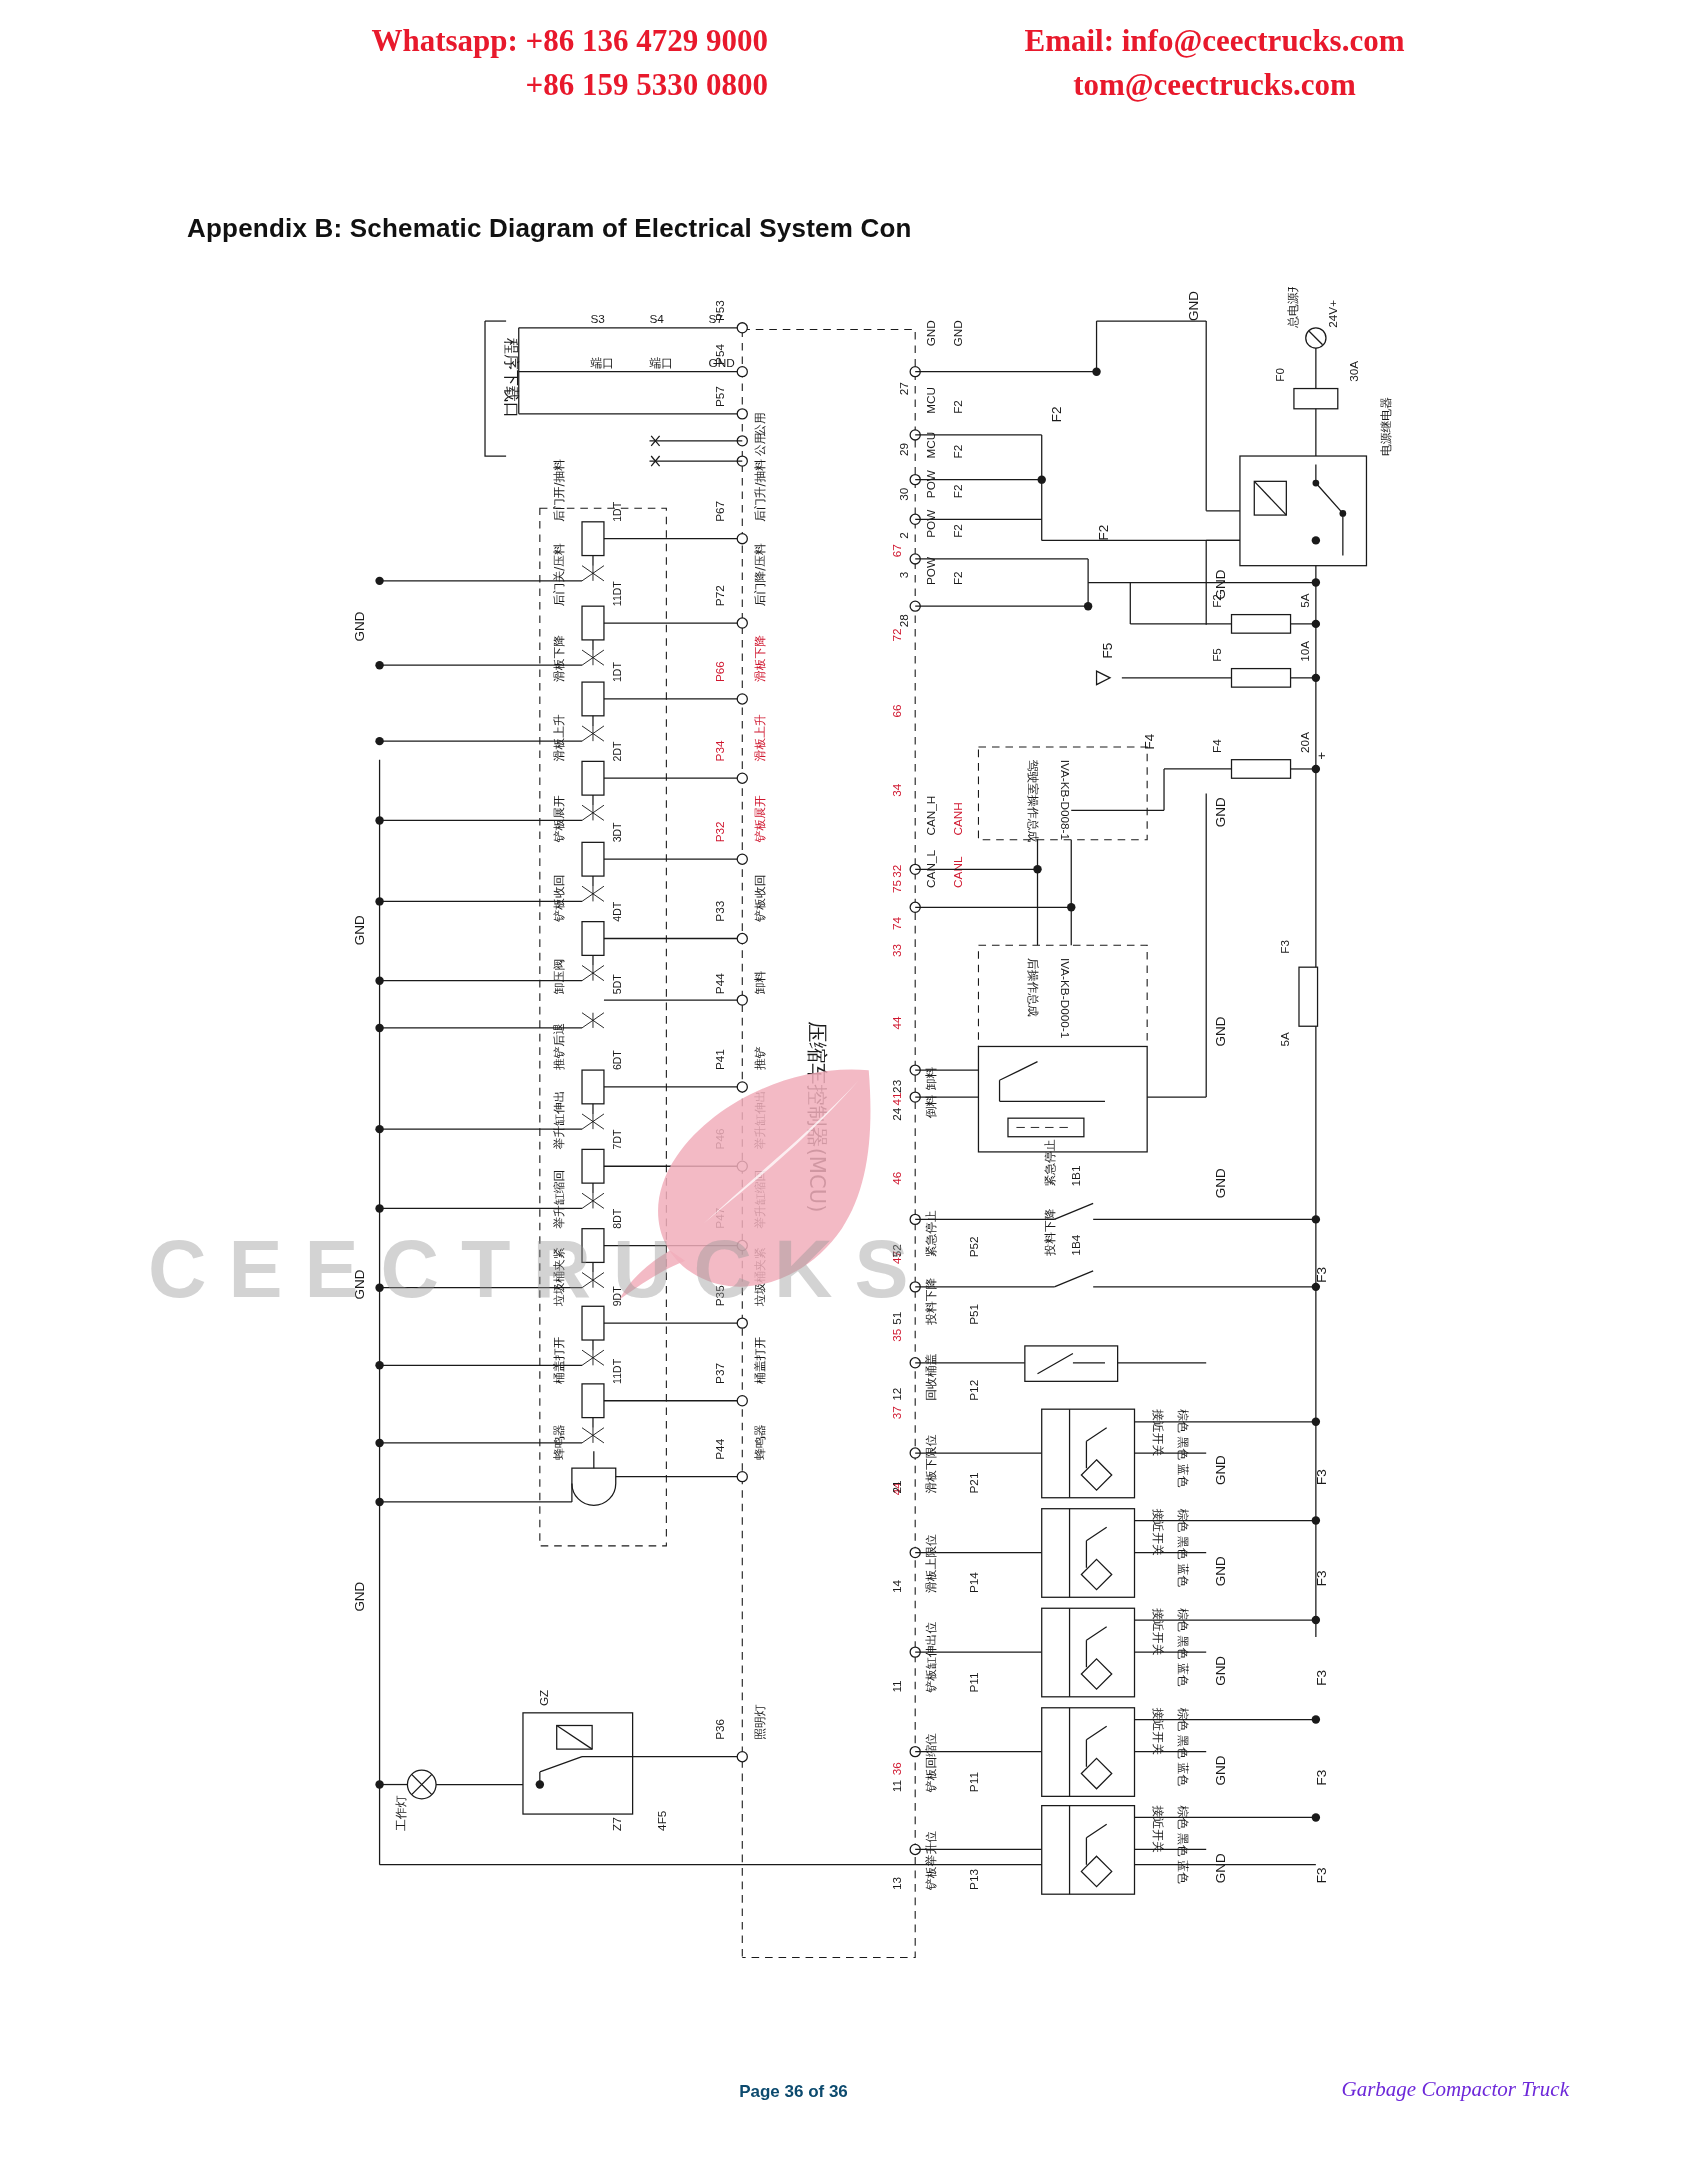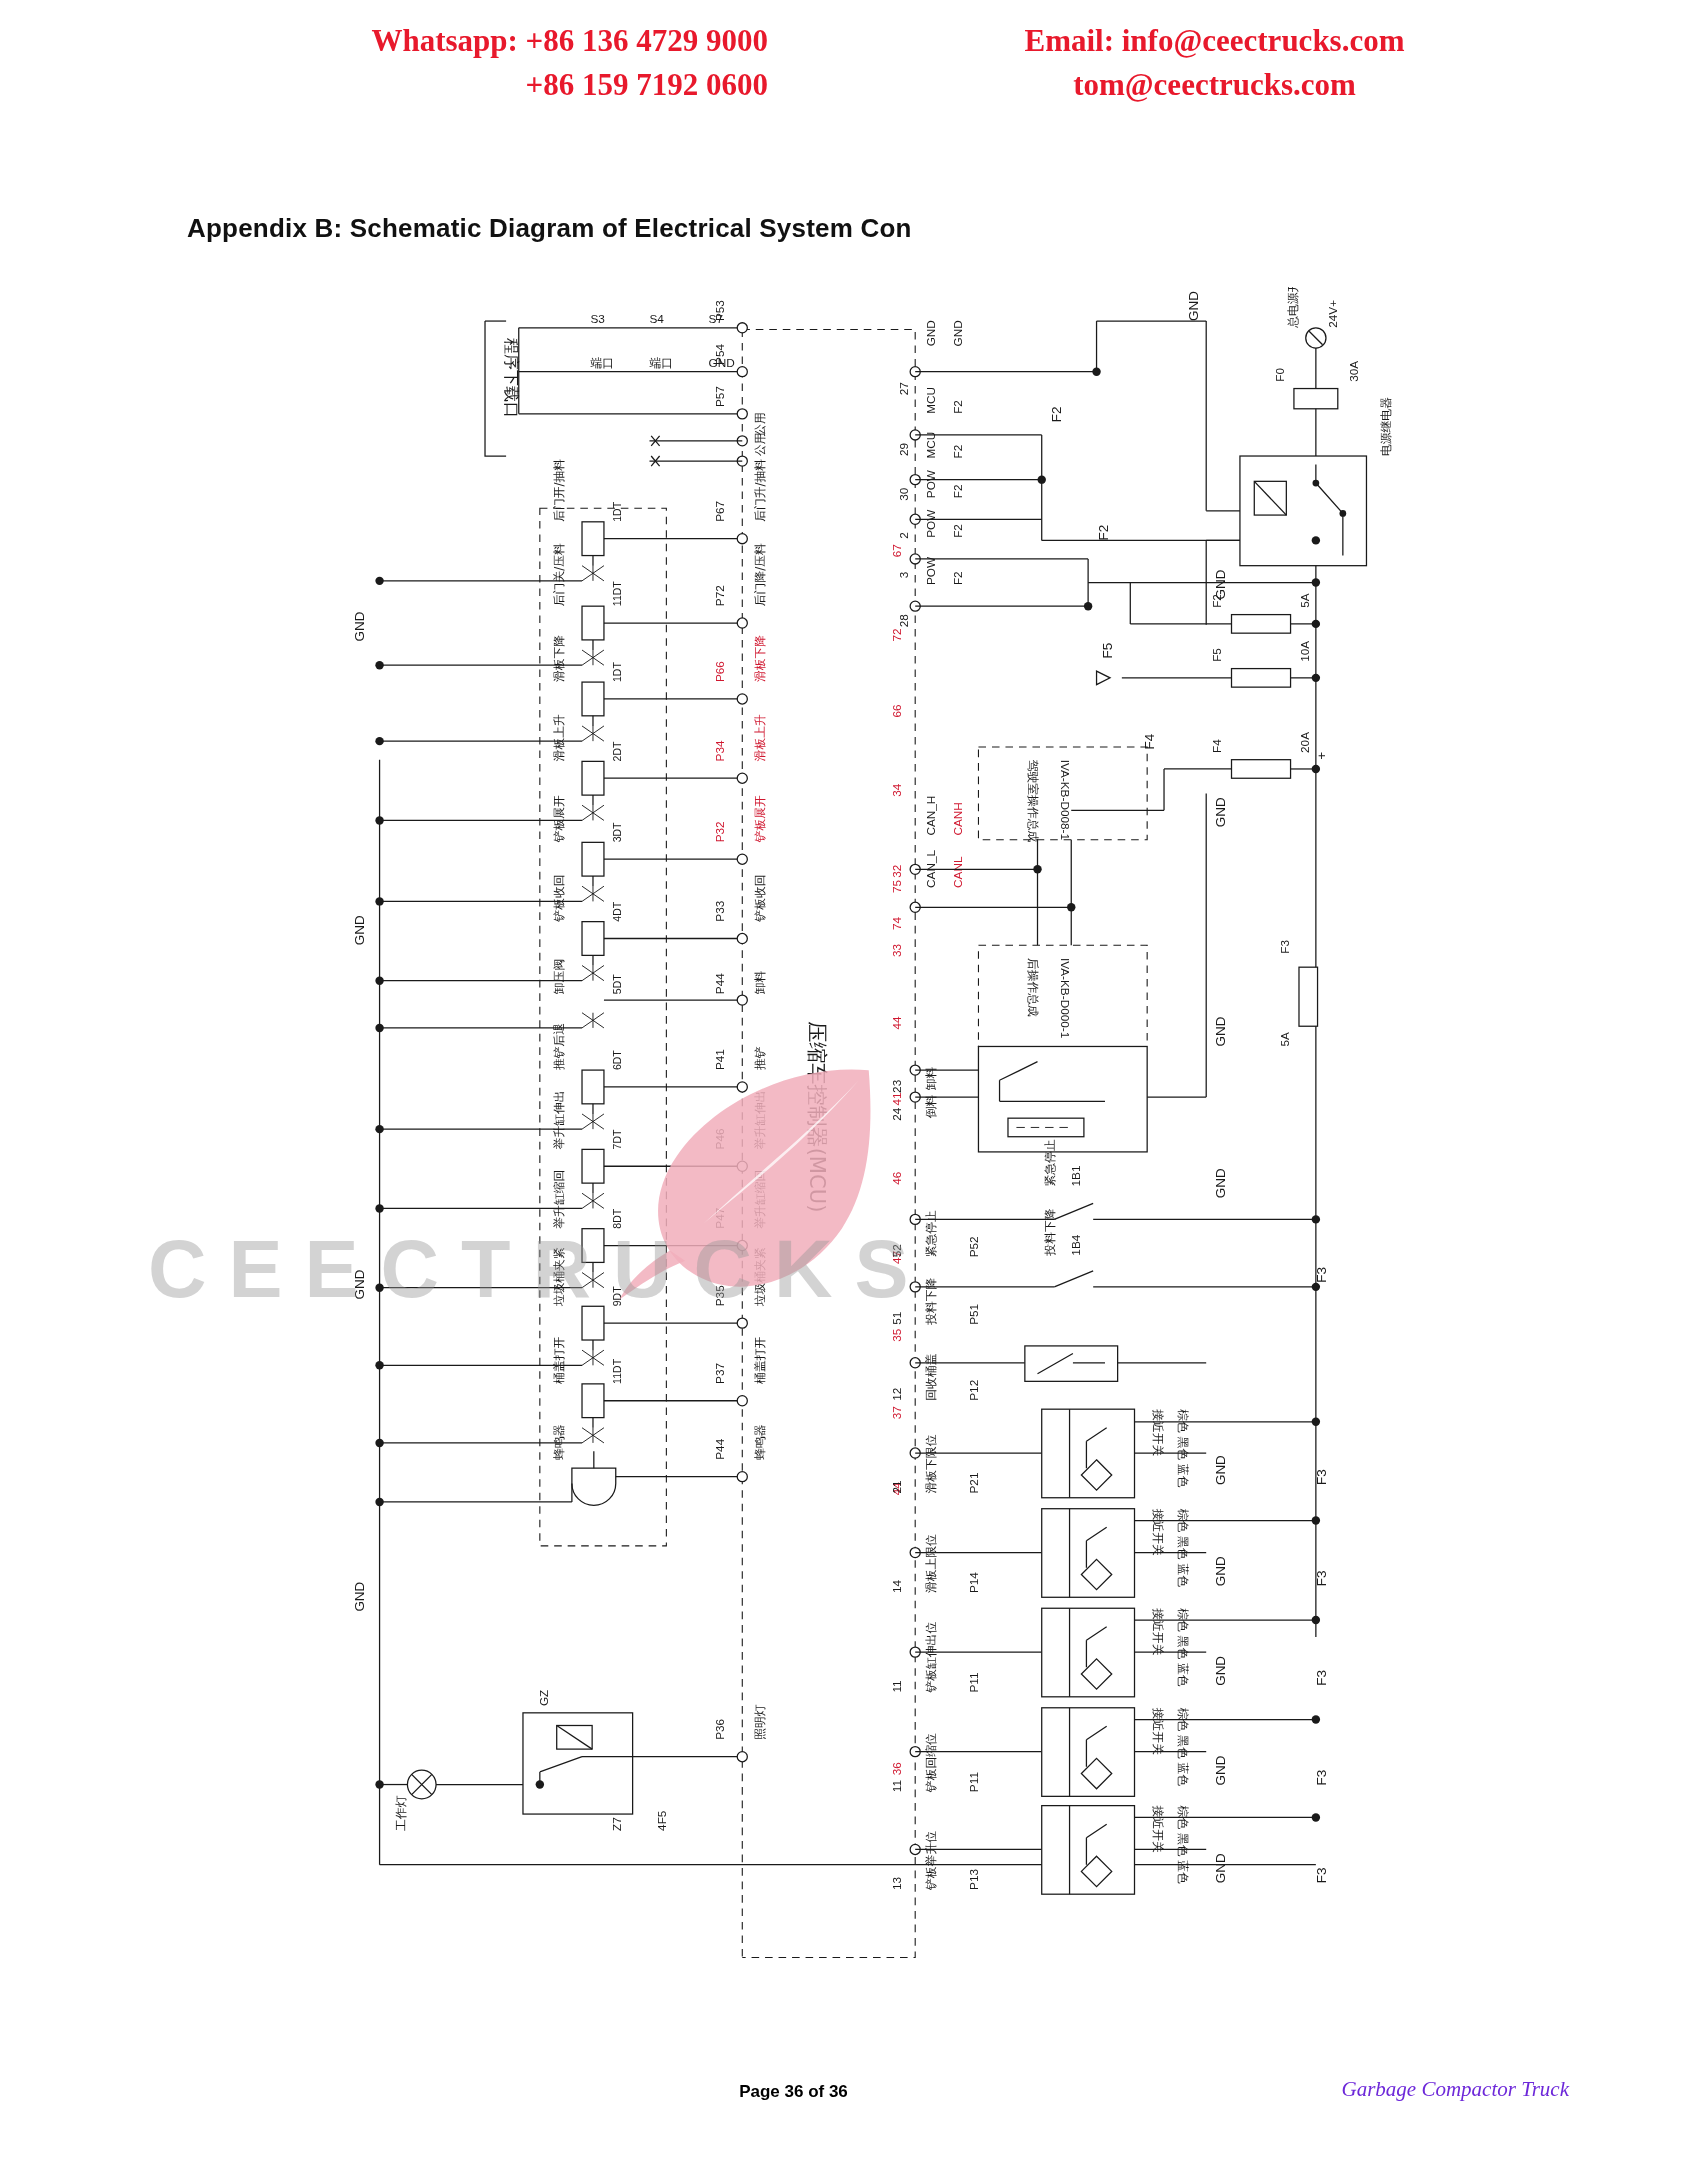--- a/index.html
+++ b/index.html
@@ -97,21 +97,21 @@
   
   .footer-page {
     position: absolute;
     left: 0;
     top: 2082px;
     width: 1587px;
     text-align: center;
     font-family: "Liberation Sans", sans-serif;
     font-size: 17px;
     font-weight: 700;
-    color: #000000;
+    color: #0c4a6e;
   }
   .footer-right {
     position: absolute;
     right: 118px;
     top: 2077px;
     font-family: "Liberation Serif", serif;
     font-style: italic;
     font-size: 21px;
     color: #6d28d9;
   }
@@ -133,21 +133,21 @@
   .box { stroke: #1a1a1a; stroke-width: 1.5; fill: #ffffff; }
   .dot { fill: #1a1a1a; }
   .opencirc { stroke: #1a1a1a; stroke-width: 1.5; fill: #ffffff; }
 </style>
 </head>
 <body>
 
 <div class="contact-header">
   <div class="contact-left">
     <div>Whatsapp: +86 136 4729 9000</div>
-    <div>+86 159 7192 0600</div>
+    <div>+86 159 5330 0800</div>
   </div>
   <div class="contact-right">
     <div>Email: info@ceectrucks.com</div>
     <div>tom@ceectrucks.com</div>
   </div>
 </div>
 
 <div class="appendix-title">Appendix B: Schematic Diagram of Electrical System Con</div>
 
 <div id="diagram-canvas">

